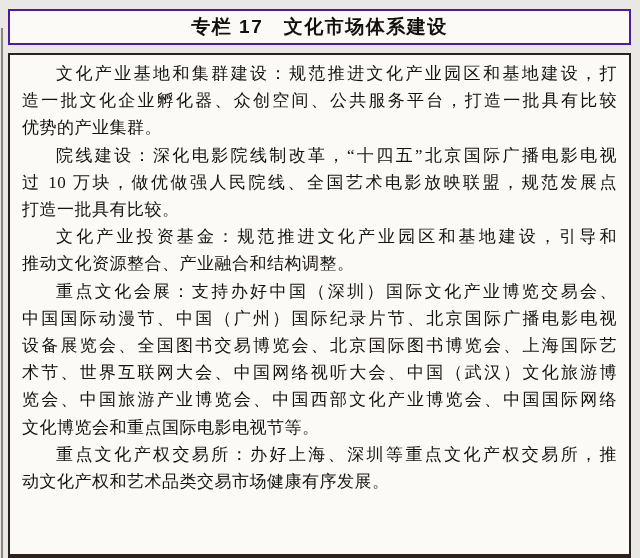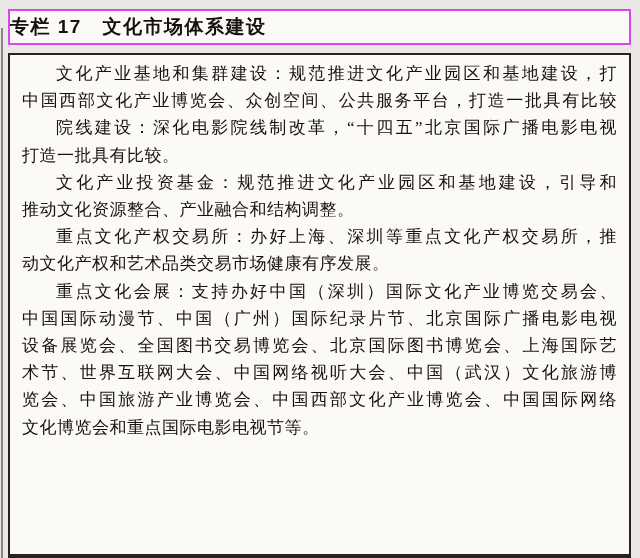--- a/index.html
+++ b/index.html
@@ -25,25 +25,25 @@
   }
   .panel {
     position: absolute;
     left: 8px;
     top: 9px;
     width: 623px;
   }
   .title-box {
     box-sizing: border-box;
     height: 36px;
-    border: 2px solid #d946ef;
+    border: 2px solid #4c1d95;
     background: #fbfaf7;
     display: flex;
     align-items: center;
-    justify-content: flex-start;
+    justify-content: center;
   }
   .title-text {
     font-family: "Liberation Sans", "DejaVu Sans", sans-serif;
     font-weight: 700;
     font-size: 19px;
     color: #14100e;
     letter-spacing: 1.5px;
     white-space: pre;
   }
   .body-box {
@@ -82,42 +82,44 @@
 <div class="panel">
 
   <div class="title-box">
     <span class="title-text">专栏 17　文化市场体系建设</span>
   </div>
 
   <div class="body-box">
 
     <div class="paragraph">
       <div class="ln first">文化产业基地和集群建设：规范推进文化产业园区和基地建设，打</div>
-      <div class="ln">中国西部文化产业博览会、众创空间、公共服务平台，打造一批具有比较</div>
+      <div class="ln">造一批文化企业孵化器、众创空间、公共服务平台，打造一批具有比较</div>
+      <div class="ln last">优势的产业集群。</div>
     </div>
 
 
     <div class="paragraph">
       <div class="ln first">院线建设：深化电影院线制改革，“十四五”北京国际广播电影电视</div>
+      <div class="ln">过 10 万块，做优做强人民院线、全国艺术电影放映联盟，规范发展点</div>
       <div class="ln last">打造一批具有比较。</div>
     </div>
 
     <div class="paragraph">
       <div class="ln first">文化产业投资基金：规范推进文化产业园区和基地建设，引导和</div>
       <div class="ln last">推动文化资源整合、产业融合和结构调整。</div>
-    </div>
-
-    <div class="paragraph">
-      <div class="ln first">重点文化产权交易所：办好上海、深圳等重点文化产权交易所，推</div>
-      <div class="ln last">动文化产权和艺术品类交易市场健康有序发展。</div>
     </div>
 
     <div class="paragraph">
       <div class="ln first">重点文化会展：支持办好中国（深圳）国际文化产业博览交易会、</div>
       <div class="ln">中国国际动漫节、中国（广州）国际纪录片节、北京国际广播电影电视</div>
       <div class="ln">设备展览会、全国图书交易博览会、北京国际图书博览会、上海国际艺</div>
       <div class="ln">术节、世界互联网大会、中国网络视听大会、中国（武汉）文化旅游博</div>
       <div class="ln">览会、中国旅游产业博览会、中国西部文化产业博览会、中国国际网络</div>
       <div class="ln last">文化博览会和重点国际电影电视节等。</div>
     </div>
 
+    <div class="paragraph">
+      <div class="ln first">重点文化产权交易所：办好上海、深圳等重点文化产权交易所，推</div>
+      <div class="ln last">动文化产权和艺术品类交易市场健康有序发展。</div>
+    </div>
+
   </div>
 </div>
 
 </body></html>

